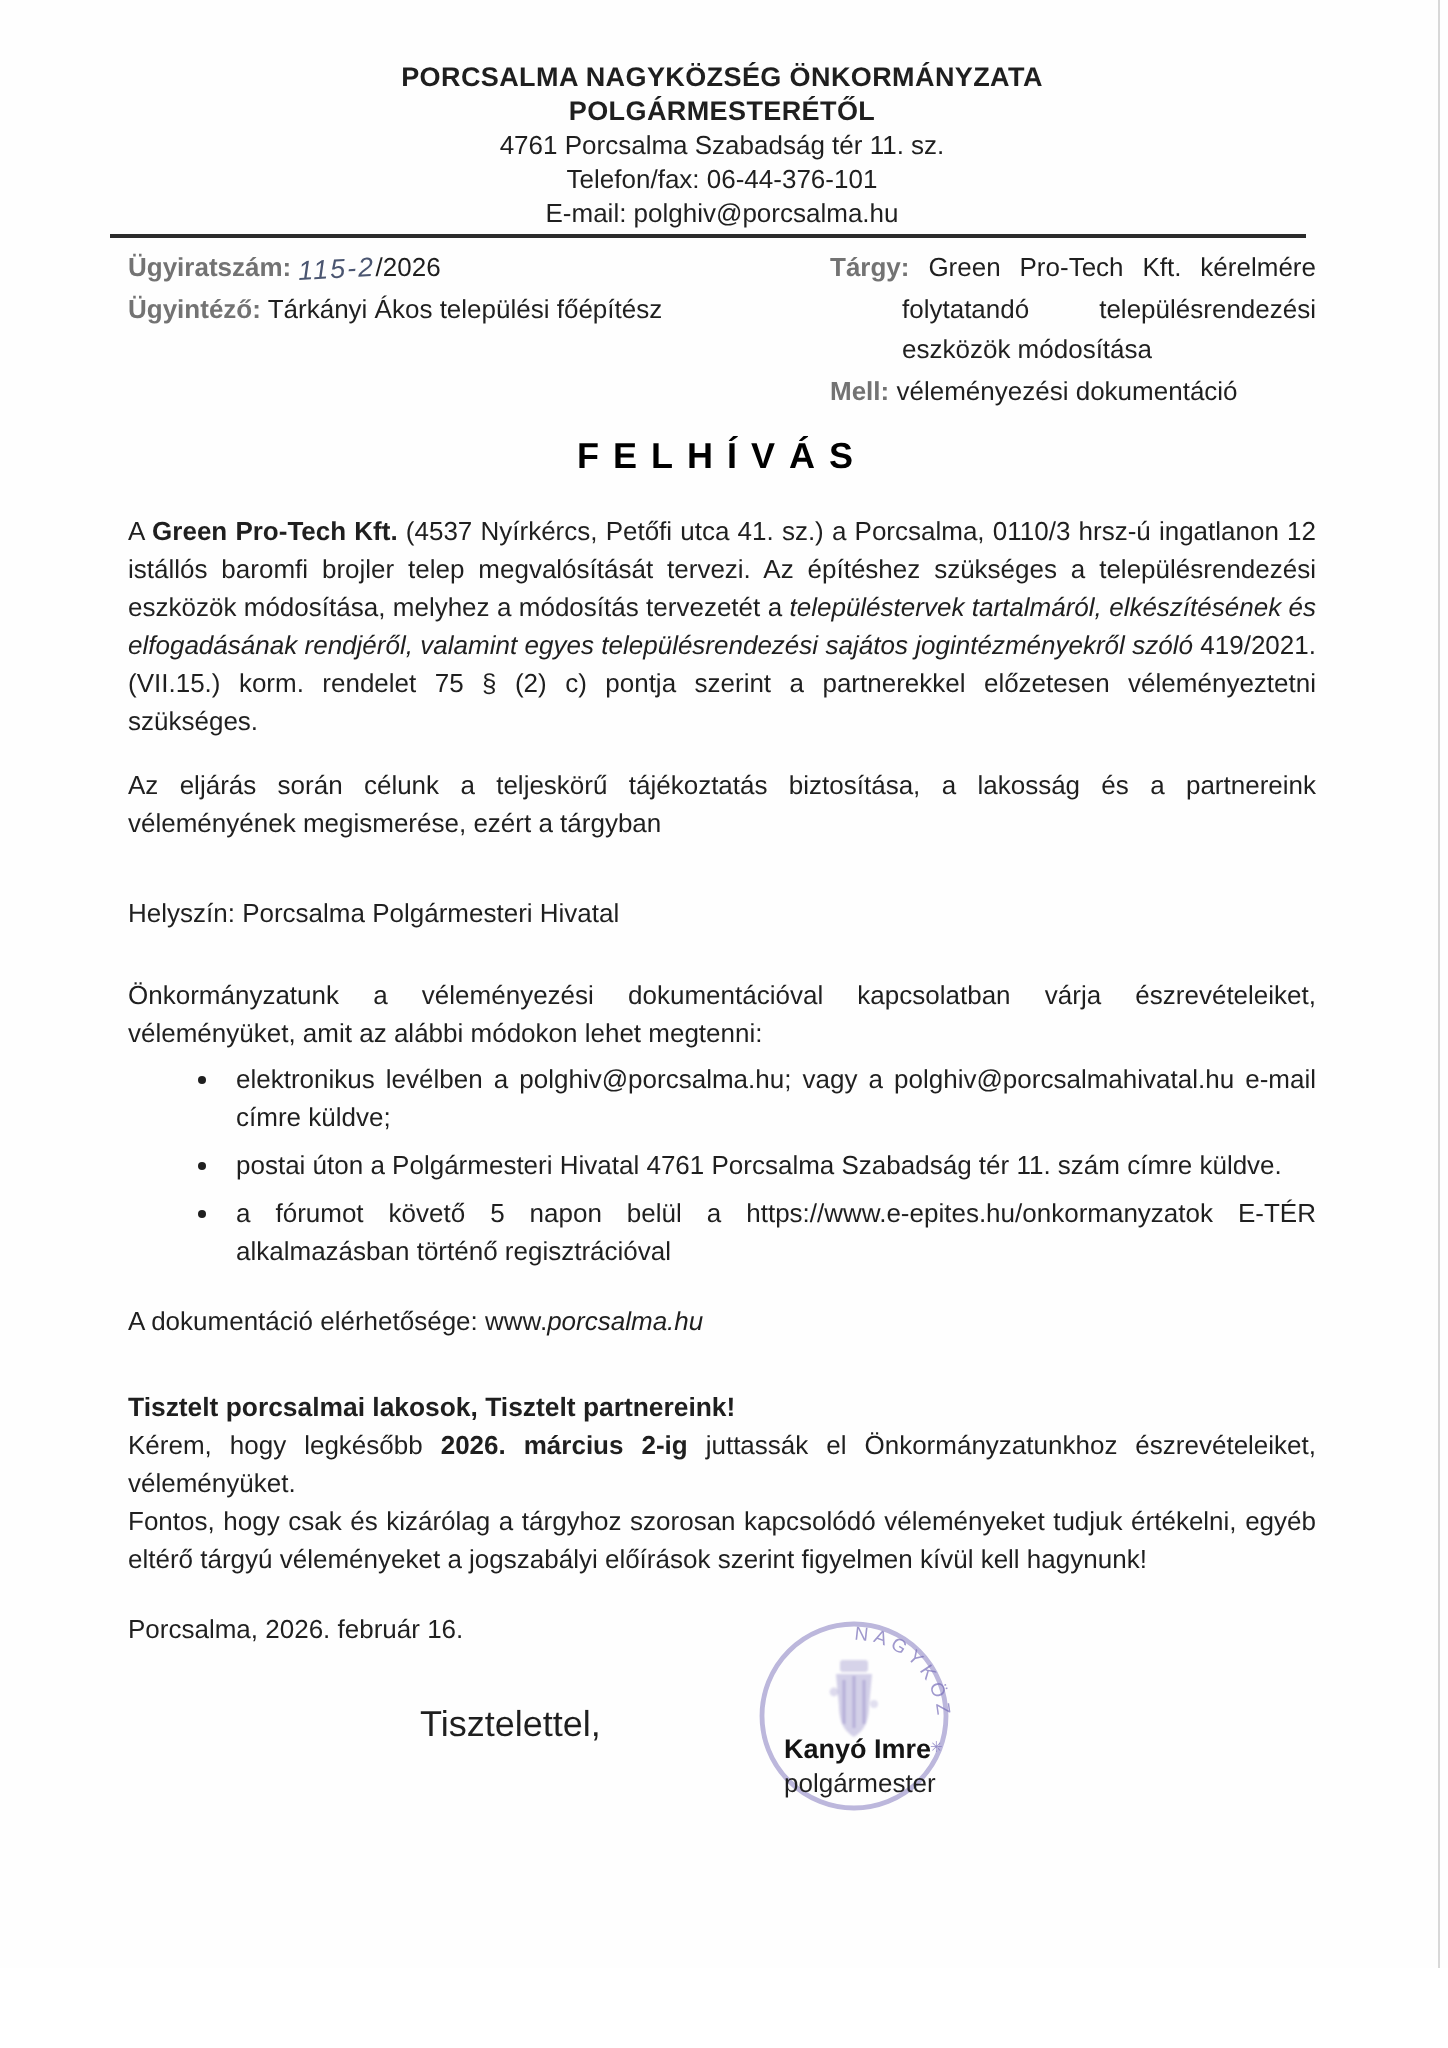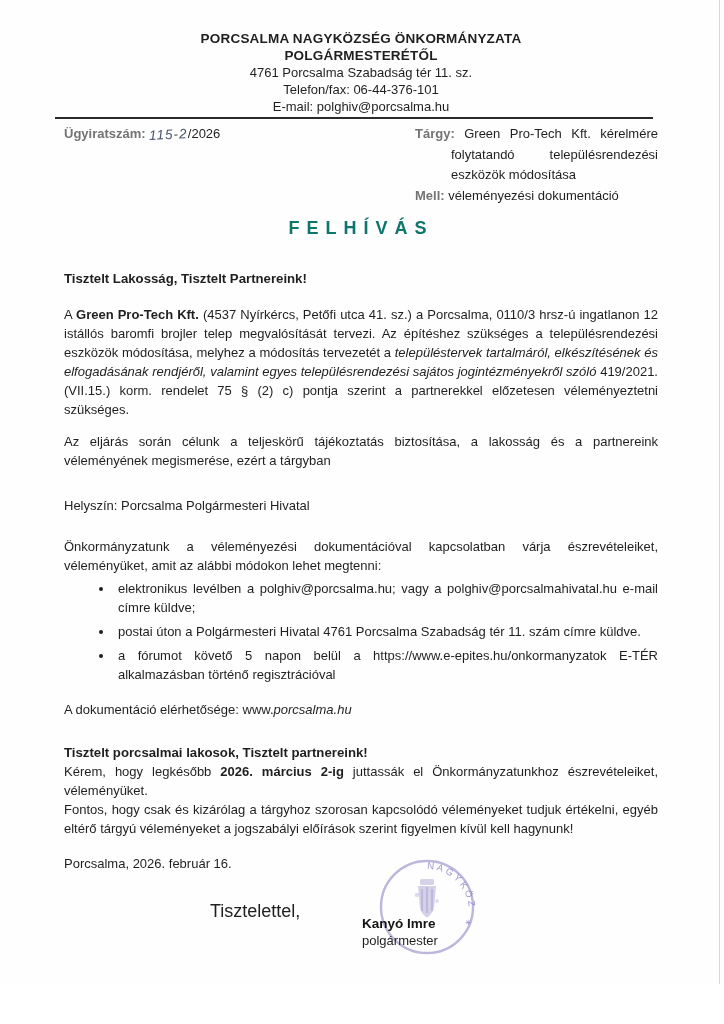--- a/index.html
+++ b/index.html
@@ -50,21 +50,21 @@
     letter-spacing: 1px;
     font-size: 13.5px;
     position: relative; top: 1px;
   }
   
   .doc-title {
     margin: 12px 0 0 0;
     text-align: center;
     font-size: 18px; font-weight: bold;
     letter-spacing: 7px;
-    color: #0f766e;
+    color: #000000;
   }
   
   p { margin: 0; font-size: 13px; line-height: 19px; }
   .salut { font-weight: bold; margin-top: 30px; font-size: 13.2px; }
   .p1 { margin-top: 17px; }
   .just { text-align: justify; }
   .p2 { margin-top: 13px; }
   .forum { margin-top: 16px; text-align: center; }
   .forum-u {
     font-weight: bold; font-size: 13.3px;
@@ -80,21 +80,21 @@
   ul.options li { margin-bottom: 5px; padding-left: 4px; text-align: justify; }
   .doc-access { margin-top: 16px; }
   .doc-access .url { font-style: italic; }
   .salut2 { margin-top: 24px; }
   .deadline { }
   .note { margin-top: 0; }
   .dateline { margin-top: 16px; }
   
   .sigarea { position: relative; height: 136px; margin-top: 0; }
   .closing { position: absolute; left: 146px; top: 28px; font-size: 18px; }
-  .sigblock { position: absolute; left: 298px; top: 42px; z-index: 2; font-size: 13px; line-height: 17px; }
+  .sigblock { position: absolute; left: 328px; top: 42px; z-index: 2; font-size: 13px; line-height: 17px; }
   .signame { font-weight: bold; font-size: 13.5px; color: #141414; }
   .stamp { position: absolute; left: 305px; top: -24px; z-index: 1; }
   .stamp .crest { filter: blur(0.6px); }
 </style>
 </head>
 <body>
 
 <div class="page">
 
   <header class="letterhead">
@@ -103,30 +103,30 @@
     <div>4761 Porcsalma Szabadság tér 11. sz.</div>
     <div>Telefon/fax: 06-44-376-101</div>
     <div>E-mail: polghiv@porcsalma.hu</div>
   </header>
 
   <hr class="rule">
 
   <section class="meta">
     <div class="meta-left">
       <div class="meta-line"><b>Ügyiratszám:</b> <span class="handwritten">115-2</span><span>/2026</span></div>
+      <div class="meta-line"><b>Ügyintéző:</b> <span>Tárkányi Ákos települési főépítész</span></div>
     </div>
     <div class="meta-right">
       <div class="meta-just hang"><b>Tárgy:</b> <span>Green Pro-Tech Kft. kérelmére folytatandó településrendezési eszközök módosítása</span></div>
       <div class="hang"><b>Mell:</b> <span>véleményezési dokumentáció</span></div>
     </div>
   </section>
 
   <h1 class="doc-title">FELHÍVÁS</h1>
 
-  <p class="salut">Tisztelt Lakosság, Tisztelt Partnereink!</p>
 
   <p class="p1 just"><span>A </span><b>Green Pro-Tech Kft.</b><span> (4537 Nyírkércs, Petőfi utca 41. sz.) a Porcsalma, 0110/3 hrsz-ú ingatlanon 12 istállós baromfi brojler telep megvalósítását tervezi. Az építéshez szükséges a településrendezési eszközök módosítása, melyhez a módosítás tervezetét a </span><i>településtervek tartalmáról, elkészítésének és elfogadásának rendjéről, valamint egyes településrendezési sajátos jogintézményekről szóló</i><span> 419/2021. (VII.15.) korm. rendelet 75 § (2) c) pontja szerint a partnerekkel előzetesen véleményeztetni szükséges.</span></p>
 
   <p class="p2 just">Az eljárás során célunk a teljeskörű tájékoztatás biztosítása, a lakosság és a partnereink véleményének megismerése, ezért a tárgyban</p>
 
 
   <p class="location">Helyszín: Porcsalma Polgármesteri Hivatal</p>
 
   <p class="feedback just">Önkormányzatunk a véleményezési dokumentációval kapcsolatban várja észrevételeiket, véleményüket, amit az alábbi módokon lehet megtenni:</p>
 

